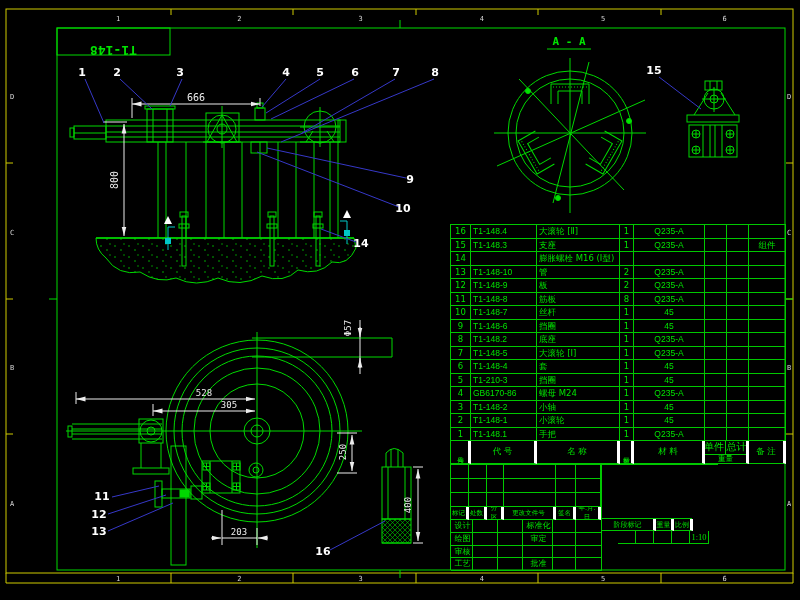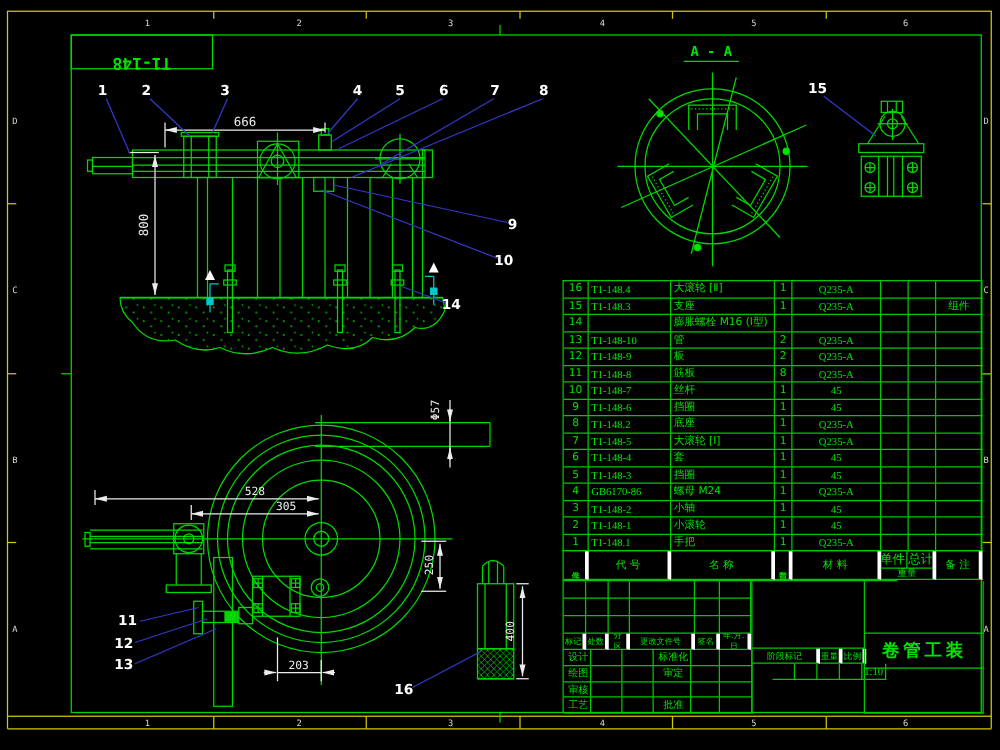--- a/index.html
+++ b/index.html
@@ -26,21 +26,21 @@
     position: absolute; left: 0; top: 0; width: 336px;
     display: grid; grid-template-columns: 20px 66px 83px 14px 71px 22px 22px 37px;
     grid-auto-rows: 13.5px;
   }
   .bc {
     border-right: 1px solid #00c800; border-bottom: 1px solid #00c800;
     font-size: 8.5px; line-height: 12.5px; white-space: nowrap; overflow: visible;
     padding-left: 2px; height: 100%;
   }
   .bc.ctr { text-align: center; padding-left: 0; }
-  .bc.mono { font-family: Liberation Serif, serif; }
+  .bc.mono { font-family: Liberation Sans, sans-serif; }
   #bom-header {
     position: absolute; left: 0; top: 216px; width: 336px; height: 24px;
     display: grid; grid-template-columns: 20px 66px 83px 14px 71px 44px 37px;
   }
   .bh {
     border-right: 3px solid #ffffff; border-bottom: 1px solid #00c800;
     display: flex; align-items: center; justify-content: center;
     font-size: 8.5px; text-align: center; overflow: hidden;
   }
   .vert { writing-mode: vertical-rl; text-orientation: upright; font-size: 7px; line-height: 1; letter-spacing: 0; }
@@ -495,21 +495,21 @@
         <div class="bc ctr"></div>
         <div class="bc ctr">6</div>
         <div class="bc mono">T1-148-4</div>
         <div class="bc">套</div>
         <div class="bc ctr">1</div>
         <div class="bc ctr mono">45</div>
         <div class="bc"></div>
         <div class="bc"></div>
         <div class="bc ctr"></div>
         <div class="bc ctr">5</div>
-        <div class="bc mono">T1-148-3</div>
+        <div class="bc mono">T1-210-3</div>
         <div class="bc">挡圈</div>
         <div class="bc ctr">1</div>
         <div class="bc ctr mono">45</div>
         <div class="bc"></div>
         <div class="bc"></div>
         <div class="bc ctr"></div>
         <div class="bc ctr">4</div>
         <div class="bc mono">GB6170-86</div>
         <div class="bc">螺母 M24</div>
         <div class="bc ctr">1</div>
@@ -624,21 +624,16 @@
         <div class="bh">比例</div>
       </div>
       <div id="mid-cells">
             <div class="bc"></div>
             <div class="bc"></div>
             <div class="bc"></div>
             <div class="bc"></div>
             <div class="bc ctr">1:10</div>
           </div>
     </div>
-    <div id="right">
-      <div id="r-top"></div>
-      <div id="r-title">卷管工装</div>
-      <div id="r-bot"></div>
-    </div>
   </div>
 </div>
 
 </div>
 
 </body></html>

